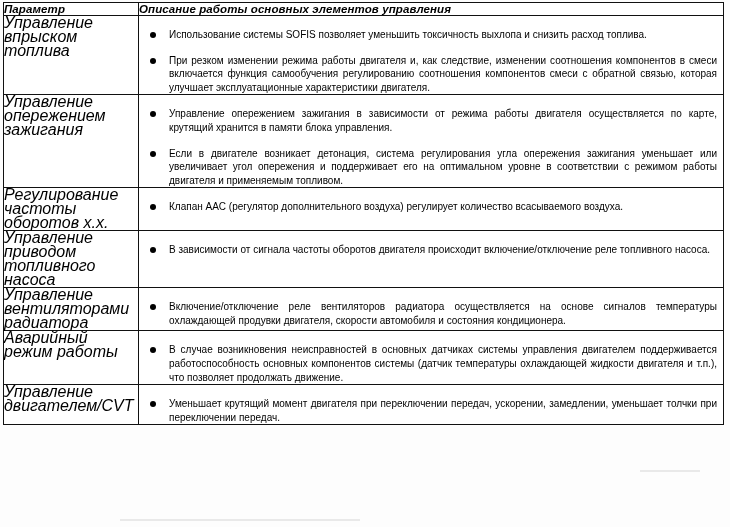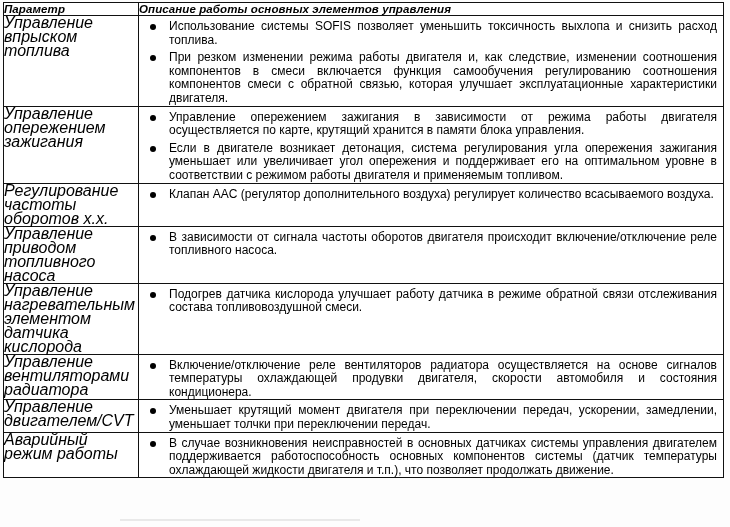--- a/index.html
+++ b/index.html
@@ -63,22 +63,22 @@
     padding: 4px 4px 4px 0;
   }
   ul.bullets {
     list-style: none;
     margin: 0;
     padding: 0;
   }
   ul.bullets > li {
     position: relative;
     padding-left: 30px;
-    margin: 4px 0 2px 0;
-    font-size: 12px;
+    margin: 12px 0 2px 0;
+    font-size: 10px;
     line-height: 13.6px;
     text-align: justify;
     text-justify: inter-word;
     padding-right: 6px;
   }
   ul.bullets > li:last-child { margin-bottom: 0; }
   ul.bullets > li .bullet {
     position: absolute;
     left: 11px;
     top: 4px;
@@ -154,54 +154,46 @@
       <tr>
         <td class="param-cell">Управление приводом топливного насоса</td>
         <td class="desc-cell">
           <ul class="bullets">
             <li><span class="bullet"></span><span>В зависимости от сигнала частоты оборотов двигателя происходит включение/отключение реле топливного насоса.</span></li>
           </ul>
         </td>
       </tr>
 
 
-      <tr>
-        <td class="param-cell">Управление нагревательным элементом датчика кислорода</td>
-        <td class="desc-cell">
-          <ul class="bullets">
-            <li><span class="bullet"></span><span>Подогрев датчика кислорода улучшает работу датчика в режиме обратной связи отслеживания состава топливовоздушной смеси.</span></li>
-          </ul>
-        </td>
-      </tr>
 
       <tr>
         <td class="param-cell">Управление вентиляторами радиатора</td>
         <td class="desc-cell">
           <ul class="bullets">
             <li><span class="bullet"></span><span>Включение/отключение реле вентиляторов радиатора осуществляется на основе сигналов температуры охлаждающей продувки двигателя, скорости автомобиля и состояния кондиционера.</span></li>
           </ul>
         </td>
       </tr>
 
 
 
       <tr>
-        <td class="param-cell">Управление двигателем/CVT</td>
+        <td class="param-cell">Аварийный режим работы</td>
         <td class="desc-cell">
           <ul class="bullets">
-            <li><span class="bullet"></span><span>Уменьшает крутящий момент двигателя при переключении передач, ускорении, замедлении, уменьшает толчки при переключении передач.</span></li>
+            <li><span class="bullet"></span><span>В случае возникновения неисправностей в основных датчиках системы управления двигателем поддерживается работоспособность основных компонентов системы (датчик температуры охлаждающей жидкости двигателя и т.п.), что позволяет продолжать движение.</span></li>
           </ul>
         </td>
       </tr>
 
       <tr>
-        <td class="param-cell">Аварийный режим работы</td>
+        <td class="param-cell">Управление двигателем/CVT</td>
         <td class="desc-cell">
           <ul class="bullets">
-            <li><span class="bullet"></span><span>В случае возникновения неисправностей в основных датчиках системы управления двигателем поддерживается работоспособность основных компонентов системы (датчик температуры охлаждающей жидкости двигателя и т.п.), что позволяет продолжать движение.</span></li>
+            <li><span class="bullet"></span><span>Уменьшает крутящий момент двигателя при переключении передач, ускорении, замедлении, уменьшает толчки при переключении передач.</span></li>
           </ul>
         </td>
       </tr>
 
 
     </tbody>
   </table>
 </div>
 
 </body></html>

